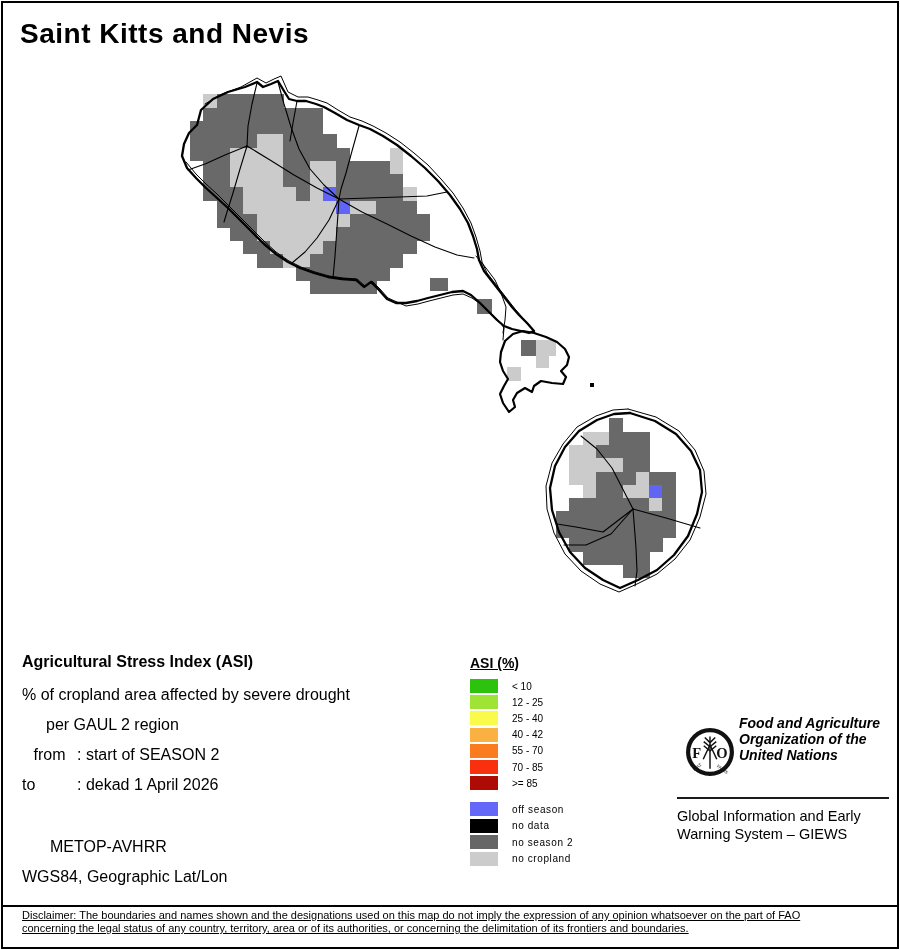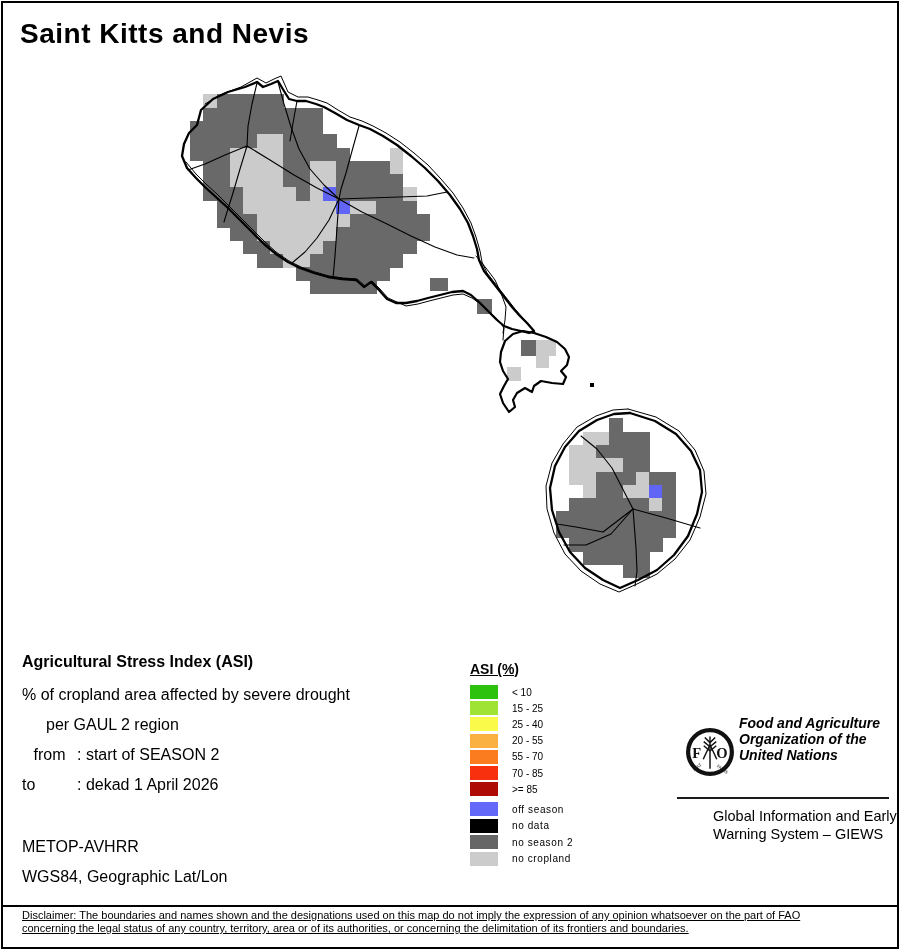--- a/index.html
+++ b/index.html
@@ -10,31 +10,31 @@
   }
   .abs{position:absolute;white-space:nowrap;}
   .frame{position:absolute;left:1px;top:1px;right:1px;bottom:1px;border:2px solid #000;pointer-events:none;}
   .hdivider{position:absolute;left:2px;width:896px;top:905px;height:2px;background:#000;}
   .page-title{left:20px;top:18px;font-size:28px;font-weight:bold;letter-spacing:0.5px;}
   .info-line{left:22px;font-size:16px;}
   .info-heading{font-weight:bold;}
   .fromto-label{display:inline-block;width:55px;}
   #map-svg{position:absolute;left:0;top:0;}
   .legend{position:absolute;left:470px;top:650px;width:180px;}
-  .legend-title{font-size:14px;font-weight:bold;text-decoration:underline;margin:11px 0 7px 0;}
+  .legend-title{font-size:14px;font-weight:bold;text-decoration:underline;margin:5px 0 7px 0;}
   .legend-row{display:flex;align-items:center;height:16.2px;}
   .legend-row .swatch{width:28px;height:14px;flex:0 0 28px;}
   .legend-row .lab{margin-left:14px;font-size:10px;}
   .legend-extra{position:absolute;left:470px;top:801px;width:200px;text-align:right;}
   .legend-extra .legend-row{height:16.5px;}
   .legend-extra .lab{letter-spacing:0.6px;}
   .fao-logo{position:absolute;left:685px;top:727px;}
   .fao-org{position:absolute;left:739px;top:715px;font-size:14px;font-weight:bold;line-height:16px;font-style:italic;}
   .fao-rule{position:absolute;left:677px;top:797px;width:212px;height:2px;background:#1a1a1a;}
-  .fao-giews{position:absolute;left:713px;top:808px;font-size:14.5px;line-height:17.5px;}
+  .fao-giews{position:absolute;left:677px;top:808px;font-size:14.5px;line-height:17.5px;}
   .disclaimer{position:absolute;left:22px;top:909px;width:862px;font-size:11px;line-height:13px;white-space:normal;text-decoration:underline;}
 </style>
 </head>
 <body>
 
 <div class="frame"></div>
 
 <div class="abs page-title">Saint Kitts and Nevis</div>
 
 <svg id="map-svg" width="900" height="950" viewBox="0 0 900 950">
@@ -318,41 +318,41 @@
     <polyline points="633,509 636,548 637,571 635,586" fill="none" stroke="#000" stroke-width="1.1" stroke-linejoin="round" stroke-linecap="round"></polyline>
     <polyline points="633,509 611,534 586,545 564,545" fill="none" stroke="#000" stroke-width="1.1" stroke-linejoin="round" stroke-linecap="round"></polyline>
     <rect x="590" y="383" width="4" height="4" fill="#000" shape-rendering="crispEdges"></rect>
   </svg>
 
 <div class="abs info-line info-heading" style="top:653px;">Agricultural Stress Index (ASI)</div>
 <div class="abs info-line" style="top:686px;">% of cropland area affected by severe drought</div>
 <div class="abs info-line" style="top:716px;margin-left:24px;">per GAUL 2 region</div>
 <div class="abs info-line" style="top:746px;text-align:center;"><span class="fromto-label">from</span><span>: start of SEASON 2</span></div>
 <div class="abs info-line" style="top:776px;"><span class="fromto-label">to</span><span>: dekad 1 April 2026</span></div>
-<div class="abs info-line" style="top:838px;">METOP-AVHRR</div>
+<div class="abs info-line" style="top:838px;margin-left:28px;">METOP-AVHRR</div>
 <div class="abs info-line" style="top:868px;">WGS84, Geographic Lat/Lon</div>
 
 <div class="legend">
   <div class="legend-title">ASI (%)</div>
   <div id="legend-classes">
       <div class="legend-row">
         <span class="swatch" style="background: rgb(44, 194, 14);"></span>
         <span class="lab">&lt; 10</span>
       </div>
       <div class="legend-row">
         <span class="swatch" style="background: rgb(159, 227, 53);"></span>
-        <span class="lab">15 - 25</span>
+        <span class="lab">12 - 25</span>
       </div>
       <div class="legend-row">
         <span class="swatch" style="background: rgb(250, 250, 75);"></span>
         <span class="lab">25 - 40</span>
       </div>
       <div class="legend-row">
         <span class="swatch" style="background: rgb(251, 176, 66);"></span>
-        <span class="lab">20 - 55</span>
+        <span class="lab">40 - 42</span>
       </div>
       <div class="legend-row">
         <span class="swatch" style="background: rgb(250, 124, 30);"></span>
         <span class="lab">55 - 70</span>
       </div>
       <div class="legend-row">
         <span class="swatch" style="background: rgb(249, 48, 13);"></span>
         <span class="lab">70 - 85</span>
       </div>
       <div class="legend-row">

